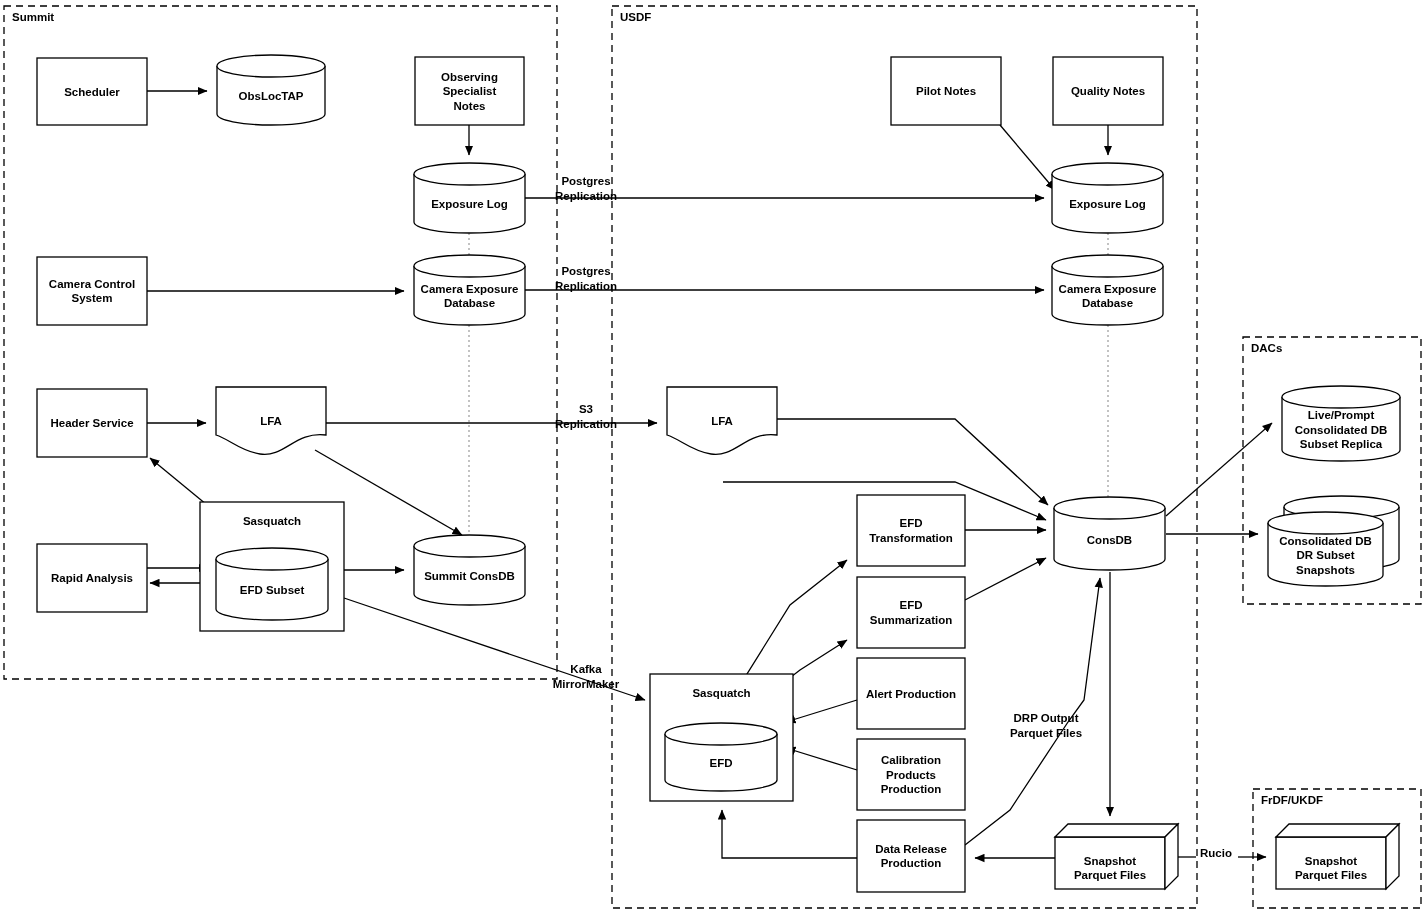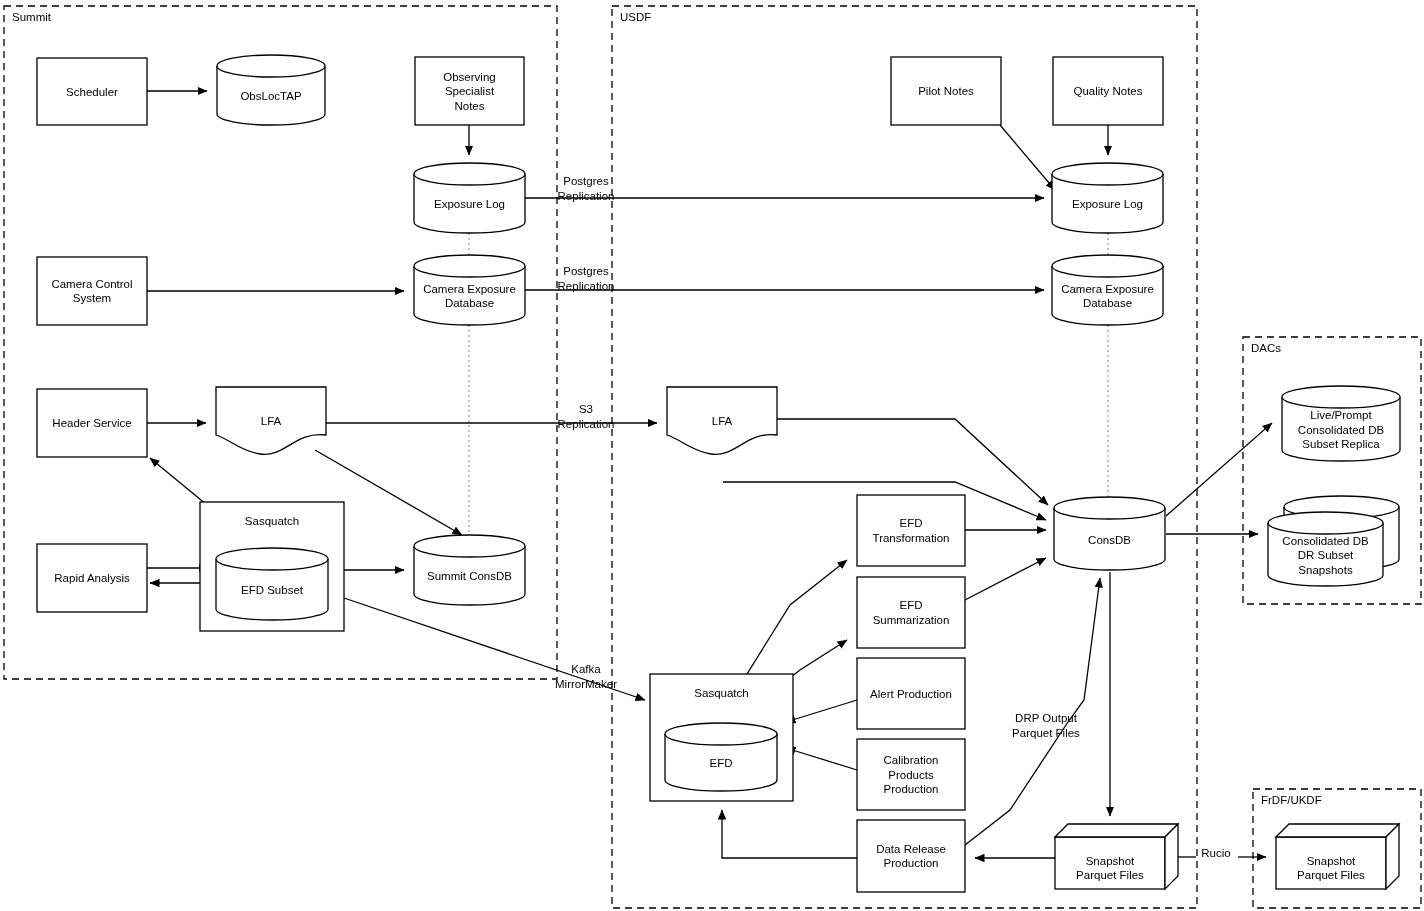--- a/index.html
+++ b/index.html
@@ -1,17 +1,17 @@
 <!DOCTYPE html>
 <html><head>
 <meta charset="utf-8">
 <style>
   html,body{margin:0;padding:0;background:#ffffff;}
   #stage{position:relative;width:1424px;height:911px;background:#fff;
-         font-family:"Liberation Sans","DejaVu Sans",sans-serif;}
+         font-family:"Liberation Sans","DejaVu Sans",sans-serif;font-weight:bold;}
   svg{position:absolute;left:0;top:0;width:1424px;height:911px;}
   text{font-family:"Liberation Sans","DejaVu Sans",sans-serif;font-size:11.5px;fill:#000;}
   .zone-label{font-size:11.5px;}
   .nodelabel{font-size:11.5px;text-anchor:middle;}
   .edgelabel{font-size:11.5px;text-anchor:middle;}
   .shape{fill:#ffffff;stroke:#000000;stroke-width:1.3;}
   .cyl{fill:#ffffff;stroke:#000000;stroke-width:1.3;}
   .zone{fill:none;stroke:#000000;stroke-width:1.3;stroke-dasharray:7 5;}
   .link{fill:none;stroke:#000000;stroke-width:1.3;}
   .dotlink{fill:none;stroke:#9a9a9a;stroke-width:1.2;stroke-dasharray:2 3;}

